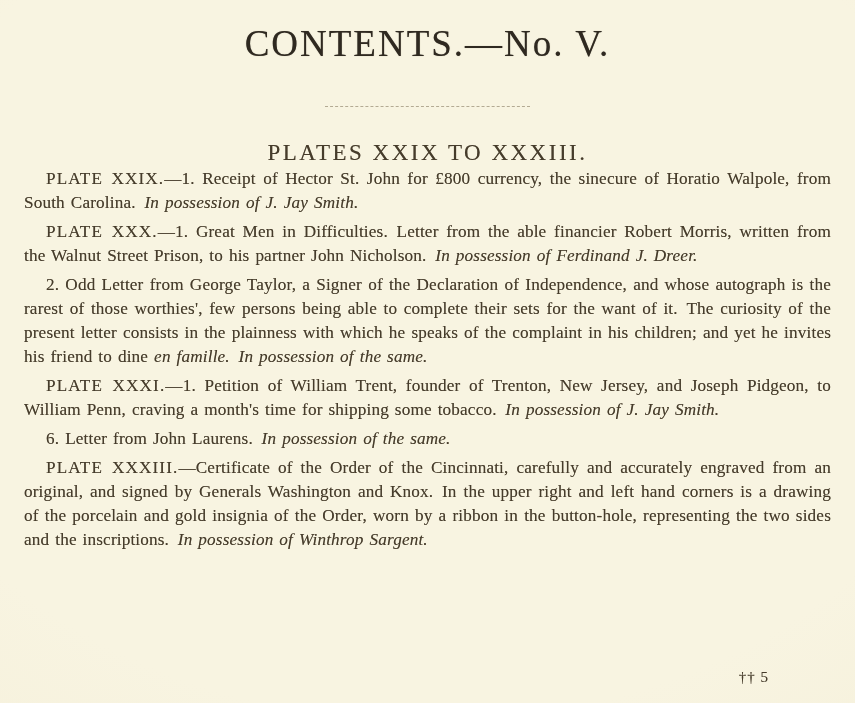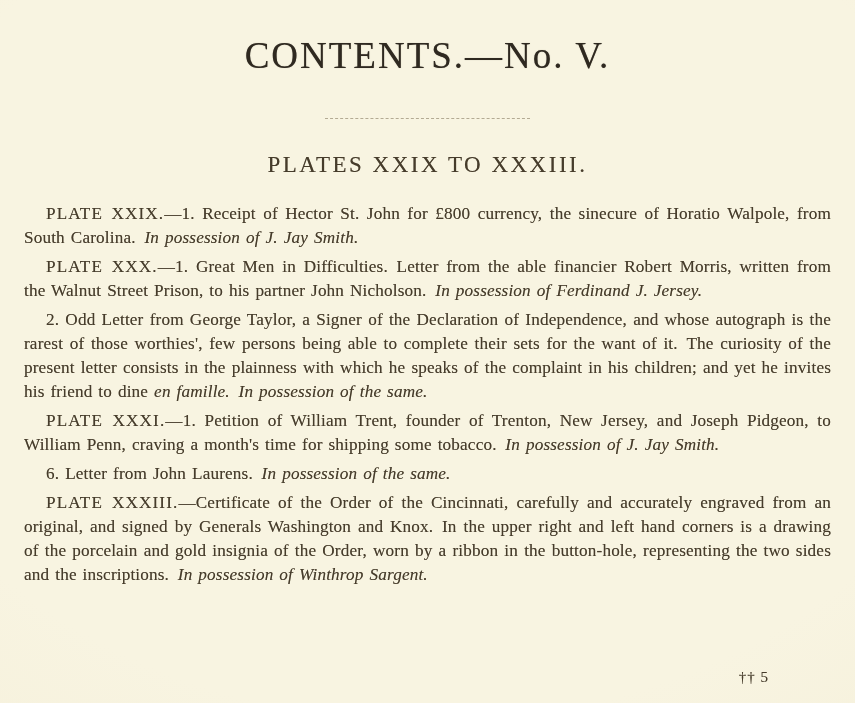--- a/index.html
+++ b/index.html
@@ -16,21 +16,21 @@
     height: 703px;
     position: relative;
     overflow: hidden;
     background: radial-gradient(ellipse 120% 110% at 50% 42%, var(--background) 55%, var(--background-edge) 100%);
     font-family: "Liberation Serif", "DejaVu Serif", serif;
     color: var(--ink);
   }
   .page {
     position: absolute;
     inset: 0;
-    padding: 12px 24px;
+    padding: 0 24px;
   }
   .title {
     margin: 22px 0 0;
     text-align: center;
     font-size: 37px;
     font-weight: 400;
     letter-spacing: 2px;
     color: var(--ink-dark);
     text-shadow: 0 0 0.7px rgba(47, 41, 32, 0.55);
   }
@@ -44,21 +44,21 @@
   .section-heading {
     margin: 33px 0 0;
     text-align: center;
     font-size: 23px;
     font-weight: 400;
     letter-spacing: 2.5px;
     color: var(--ink);
     text-shadow: 0 0 0.6px rgba(70, 60, 43, 0.5);
   }
   .entries {
-    margin-top: 24px;
+    margin-top: 1px;
     font-size: 17.2px;
     line-height: 24px;
     text-align: justify;
     word-spacing: 1.5px;
     letter-spacing: 0.15px;
     text-shadow: 0 0 0.55px rgba(70, 60, 43, 0.5);
   }
   .entry {
     margin: 0 0 5px;
     text-indent: 22px;
@@ -78,21 +78,21 @@
 </style>
 </head>
 <body>
 
 <div class="page">
   <h1 class="title">CONTENTS.—No. V.</h1>
   <div class="rule"></div>
   <h2 class="section-heading">PLATES XXIX TO XXXIII.</h2>
   <div class="entries" id="entries">
       <p class="entry"><span class="plate">PLATE XXIX.</span><span class="roman">—1. Receipt of Hector St. John for £800 currency, the sinecure of Horatio Walpole, from South Carolina.</span><span class="italic"> In possession of J. Jay Smith.</span></p>
-      <p class="entry"><span class="plate">PLATE XXX.</span><span class="roman">—1. Great Men in Difficulties. Letter from the able financier Robert Morris, written from the Walnut Street Prison, to his partner John Nicholson.</span><span class="italic"> In possession of Ferdinand J. Jersey.</span></p>
+      <p class="entry"><span class="plate">PLATE XXX.</span><span class="roman">—1. Great Men in Difficulties. Letter from the able financier Robert Morris, written from the Walnut Street Prison, to his partner John Nicholson.</span><span class="italic"> In possession of Ferdinand J. Dreer.</span></p>
       <p class="entry"><span class="roman">2. Odd Letter from George Taylor, a Signer of the Declaration of Independence, and whose autograph is the rarest of those worthies', few persons being able to complete their sets for the want of it. The curiosity of the present letter consists in the plainness with which he speaks of the complaint in his children; and yet he invites his friend to dine </span><span class="italic">en famille.</span><span class="italic"> In possession of the same.</span></p>
       <p class="entry"><span class="plate">PLATE XXXI.</span><span class="roman">—1. Petition of William Trent, founder of Trenton, New Jersey, and Joseph Pidgeon, to William Penn, craving a month's time for shipping some tobacco.</span><span class="italic"> In possession of J. Jay Smith.</span></p>
       <p class="entry"><span class="roman">6. Letter from John Laurens.</span><span class="italic"> In possession of the same.</span></p>
       <p class="entry"><span class="plate">PLATE XXXIII.</span><span class="roman">—Certificate of the Order of the Cincinnati, carefully and accurately engraved from an original, and signed by Generals Washington and Knox. In the upper right and left hand corners is a drawing of the porcelain and gold insignia of the Order, worn by a ribbon in the button-hole, representing the two sides and the inscriptions.</span><span class="italic"> In possession of Winthrop Sargent.</span></p>
     </div>
   <div class="footer">
     <span>†† 5</span>
   </div>
 </div>
 

